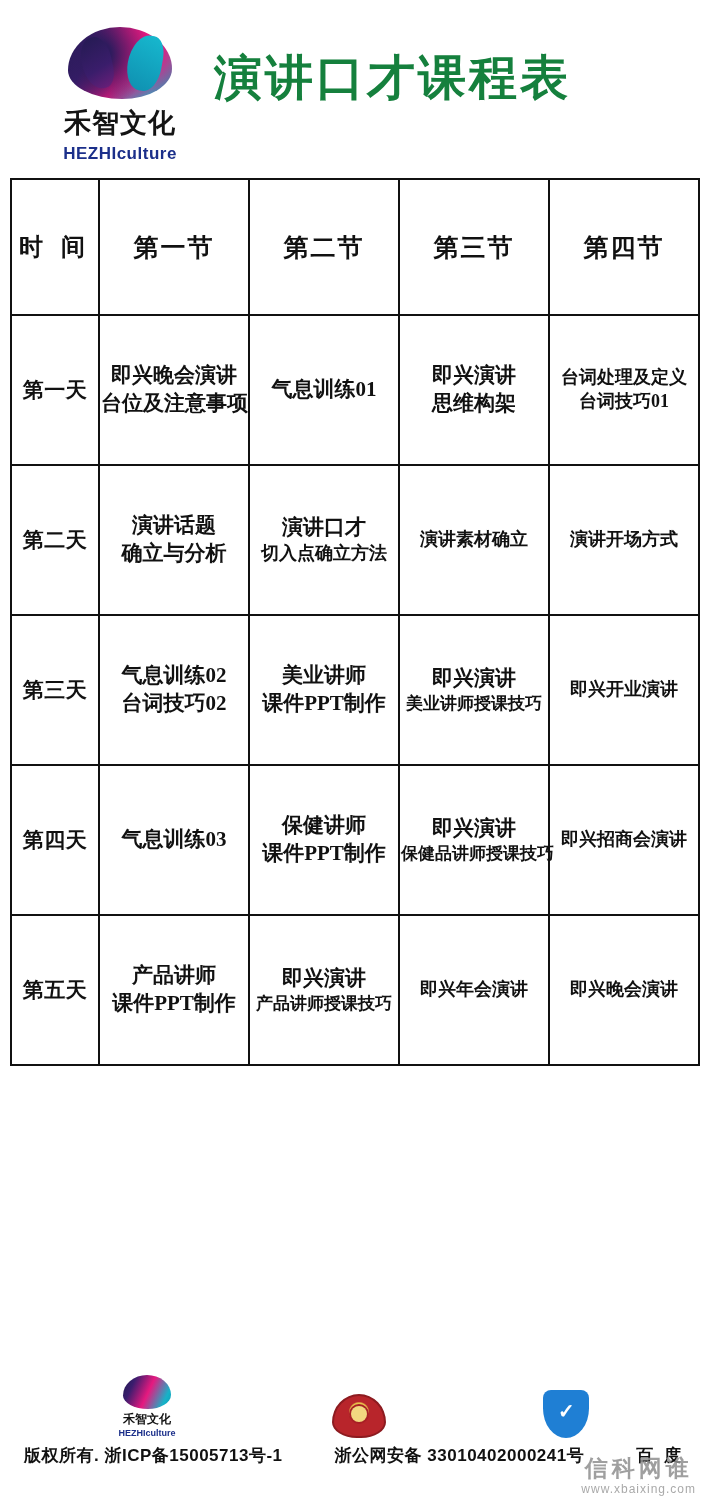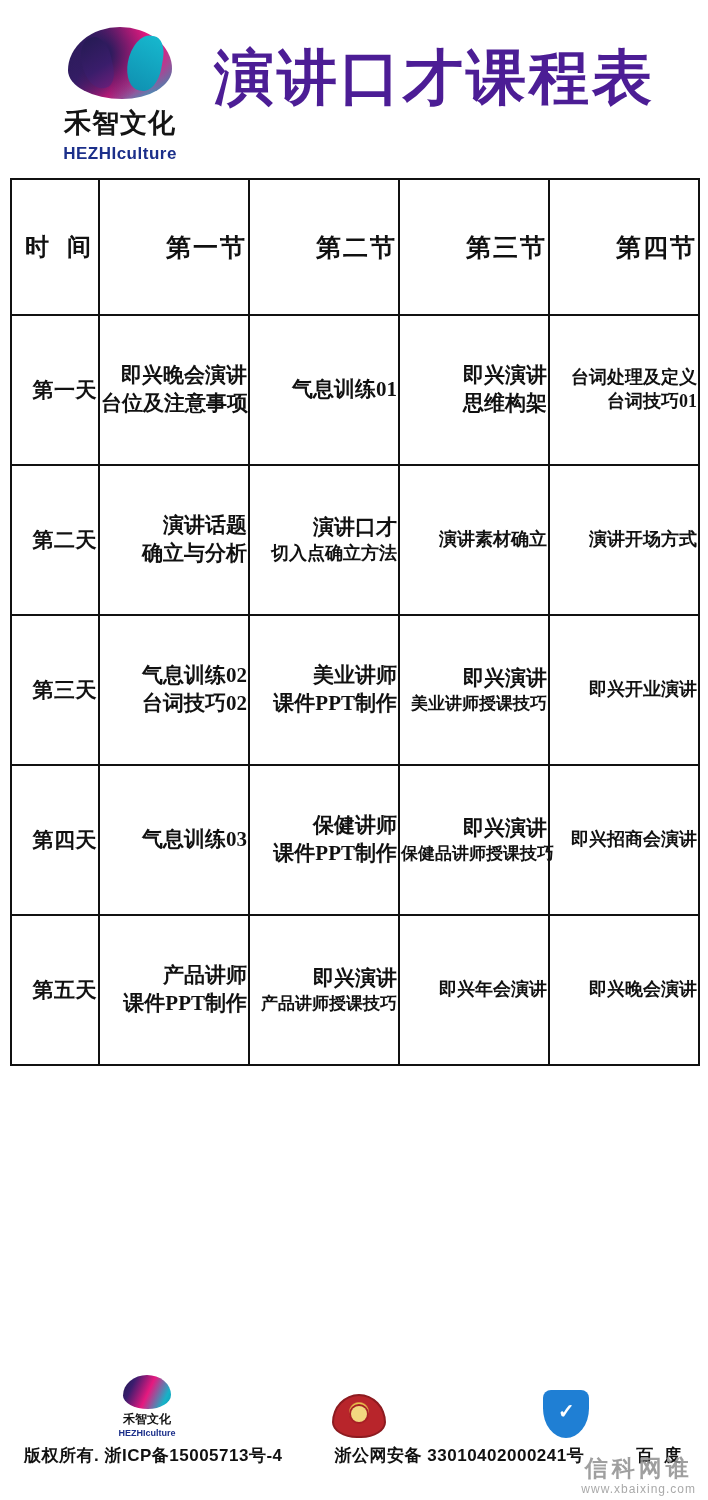--- a/index.html
+++ b/index.html
@@ -72,41 +72,41 @@
   .logo-en {
     font-family: "Liberation Sans", sans-serif;
     font-weight: bold;
     font-size: 17px;
     color: #1b2f8a;
     letter-spacing: 0.5px;
     margin-top: 3px;
   }
   .title {
     flex: 1;
-    font-size: 60px;
+    font-size: 48px;
     font-weight: bold;
     letter-spacing: 3px;
     padding-left: 20px;
     padding-bottom: 34px;
-    color: #4c1d95;
+    color: #15803d;
     white-space: nowrap;
   }
 
   
   .table-wrap {
     padding: 0 10px;
   }
   table.schedule {
     width: 688px;
     border-collapse: collapse;
     table-layout: fixed;
   }
   table.schedule td, table.schedule th {
     border: 2px solid #111;
-    text-align: right;
+    text-align: center;
     vertical-align: middle;
     font-weight: bold;
     color: #111;
     padding: 2px 1px;
     margin-top: 48px;
   }
   table.schedule col.c0 { width: 88px; }
   table.schedule col.c1 { width: 150px; }
   table.schedule col.c2 { width: 150px; }
   table.schedule col.c3 { width: 150px; }
@@ -372,21 +372,21 @@
       <div class="mini-en">HEZHIculture</div>
     </div>
     <div class="f-ico">
       <div class="police-badge"></div>
     </div>
     <div class="f-ico">
       <div class="shield"></div>
     </div>
   </div>
   <div class="footer-text">
-    <span>版权所有. 浙ICP备15005713号-4</span>
+    <span>版权所有. 浙ICP备15005713号-1</span>
     <span>浙公网安备 33010402000241号</span>
     <span class="baidu">百 度</span>
   </div>
   <div class="watermark">
     <div class="wm-cn">信科网谁</div>
     <div class="wm-url">www.xbaixing.com</div>
   </div>
 </div>
 
 </body></html>

